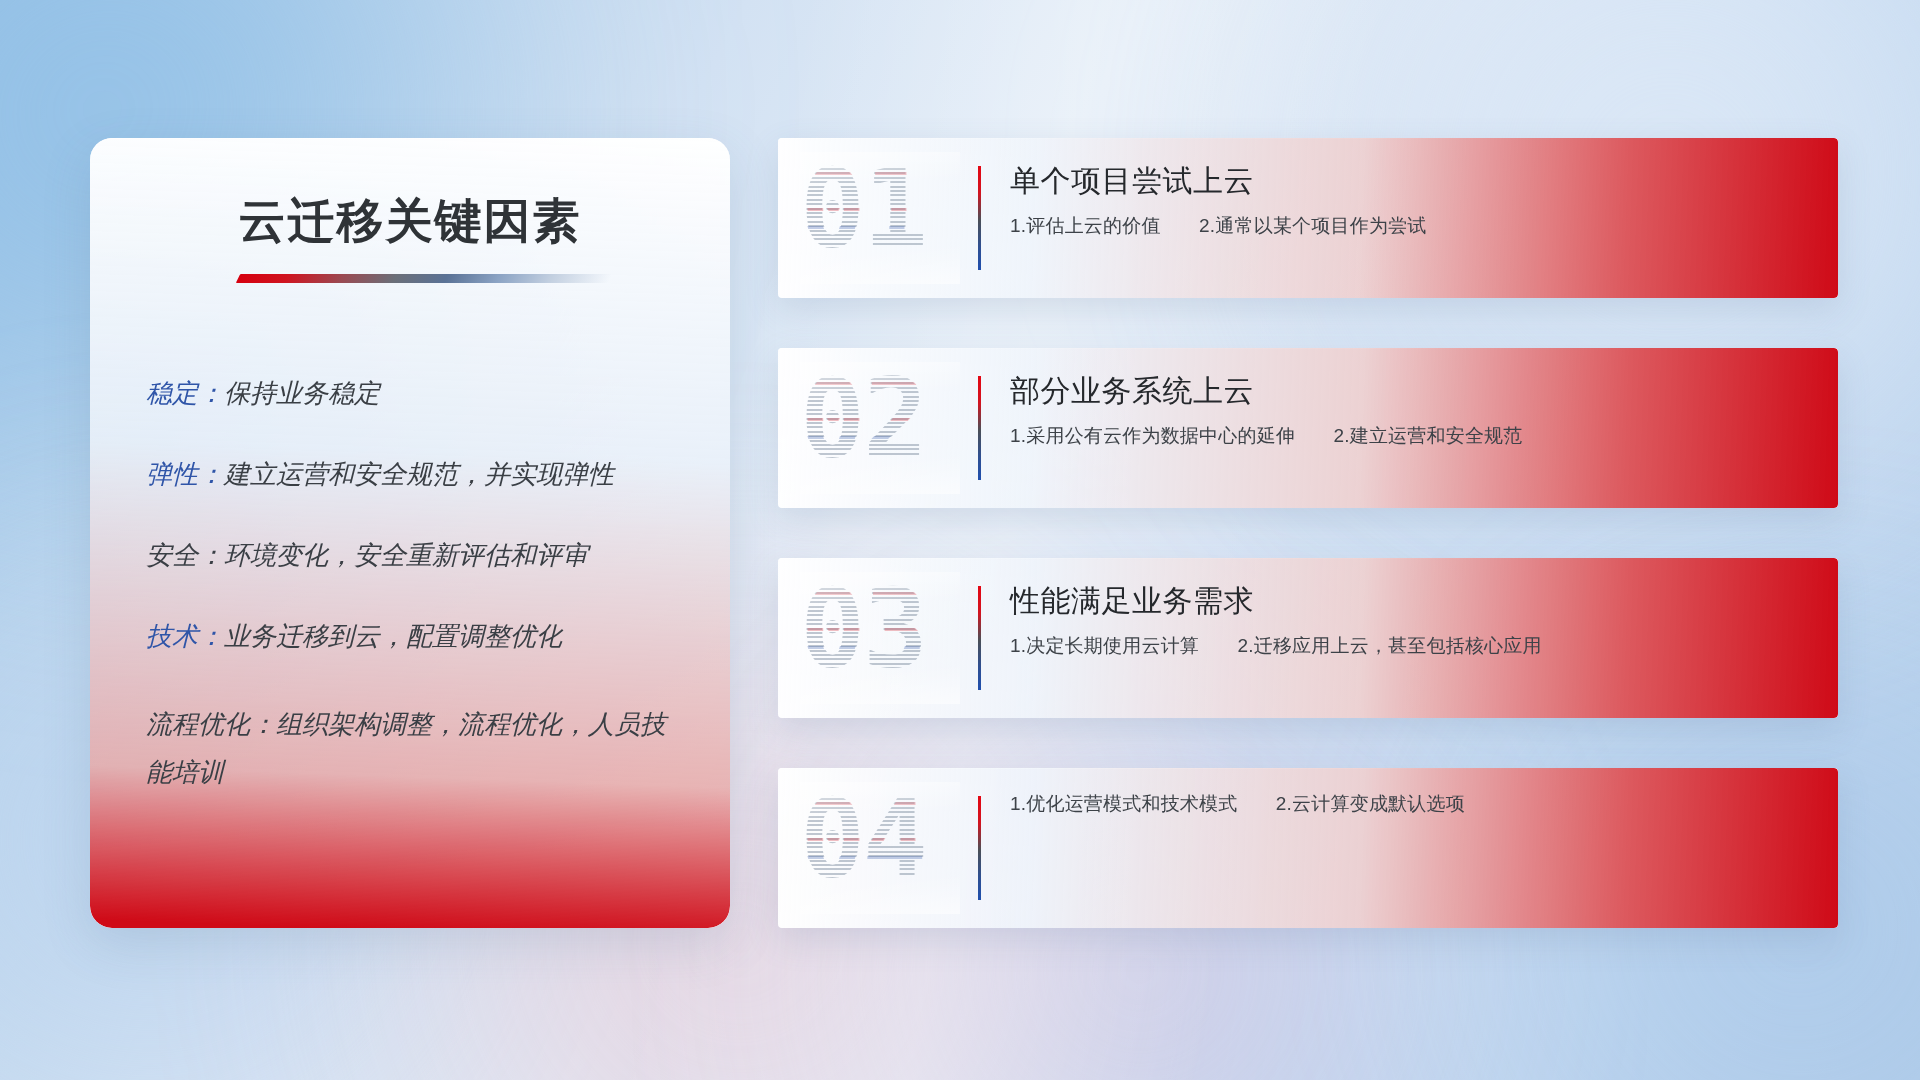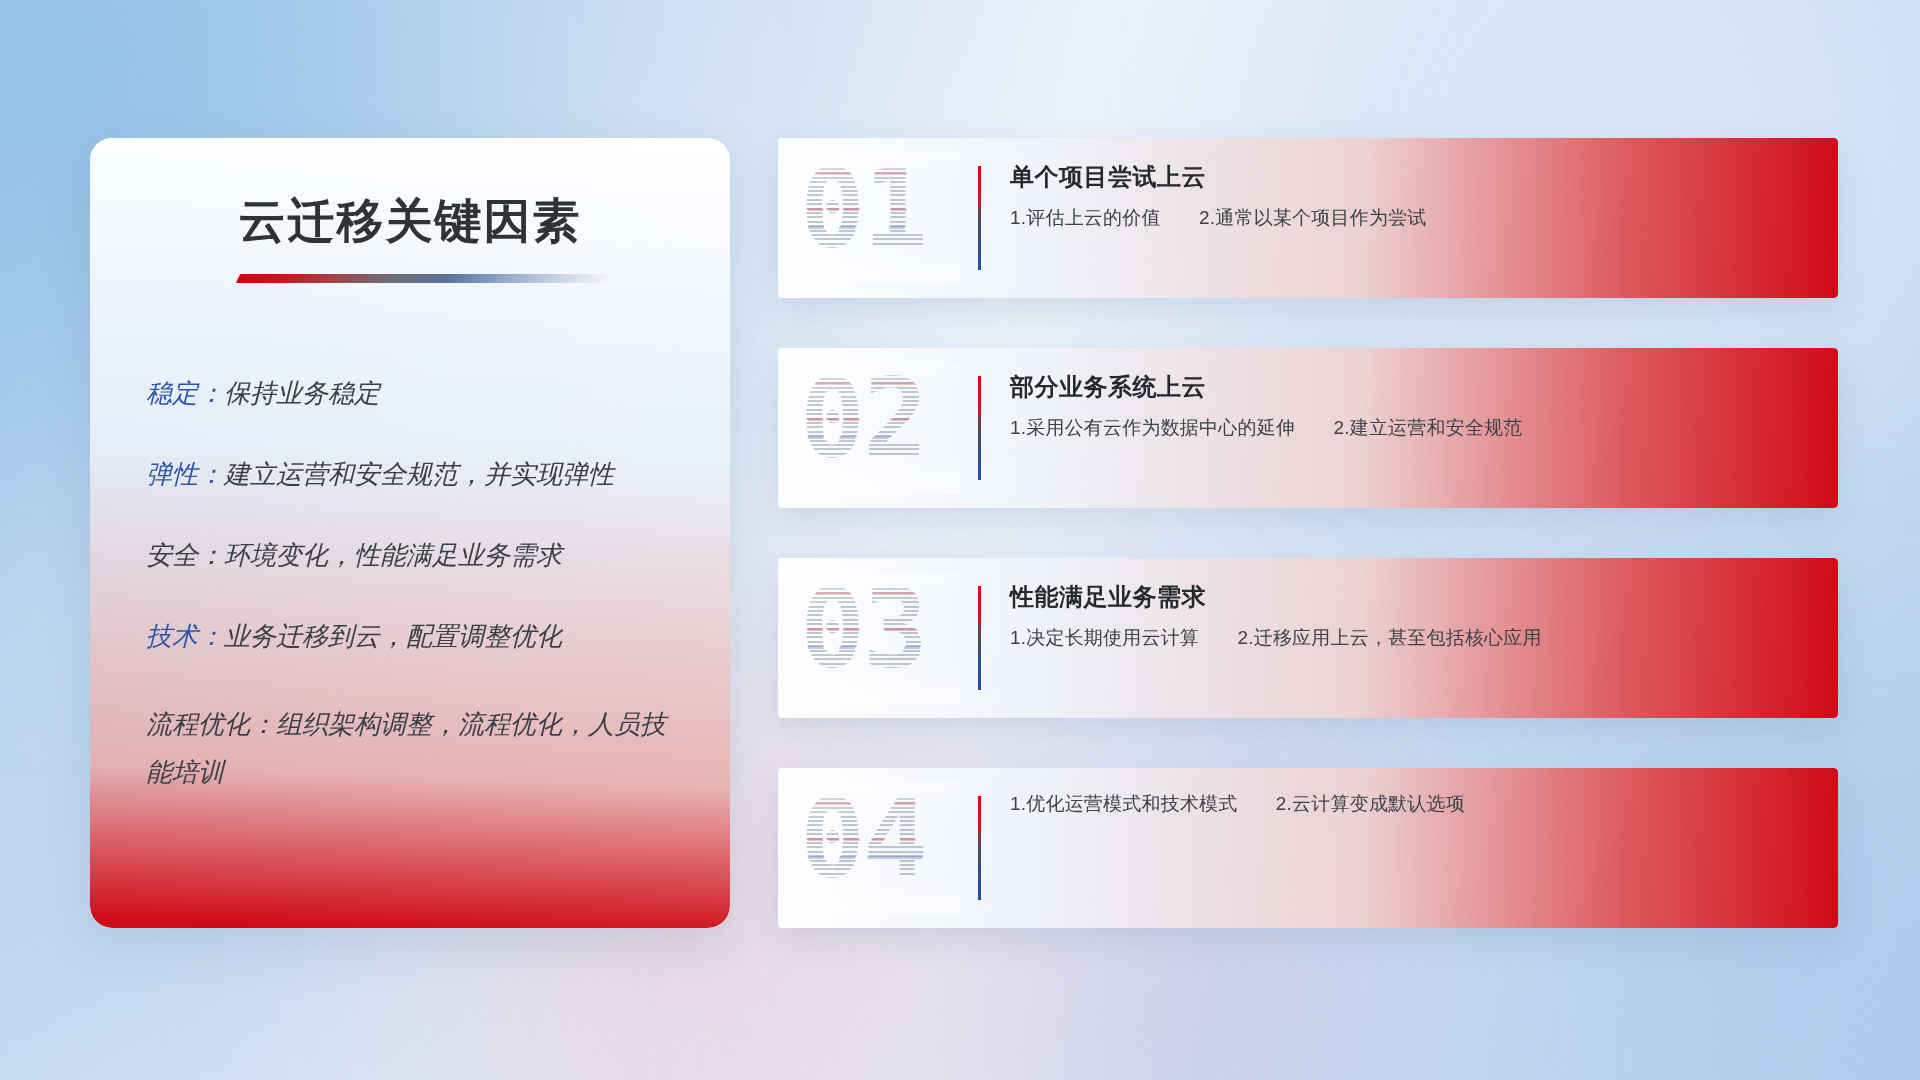--- a/index.html
+++ b/index.html
@@ -166,21 +166,21 @@
   .card-num .fade{
     position:absolute;inset:0;
     background:linear-gradient(175deg, rgba(255,255,255,.55) 0%, rgba(255,255,255,0) 28%, rgba(255,255,255,0) 72%, rgba(255,255,255,.55) 100%);
   }
   .card-bar{
     position:absolute;left:200px;top:28px;width:3px;height:104px;
     background:linear-gradient(180deg,#e30613 0%,#d31420 26%,#4a4f57 52%,#2e4f92 78%,#1f4fae 100%);
   }
   .card-body{position:absolute;left:232px;top:24px;right:30px;}
   .card-title{
-    font-size:24px;font-weight:bold;color:#25282c;letter-spacing:.5px;
+    font-size:30px;font-weight:normal;color:#25282c;letter-spacing:.5px;
     line-height:1.25;margin-bottom:14px;
   }
   .card-desc{
     font-size:19px;color:#3d4248;letter-spacing:.2px;line-height:1.3;
   }
 </style>
 </head>
 <body>
 
 <div class="bg">
@@ -205,21 +205,21 @@
 
       <div class="factor-row">
         <span class="factor-key blue">稳定：</span><span class="factor-val">保持业务稳定</span>
       </div>
 
       <div class="factor-row">
         <span class="factor-key blue">弹性：</span><span class="factor-val">建立运营和安全规范，并实现弹性</span>
       </div>
 
       <div class="factor-row">
-        <span class="factor-key dark">安全：</span><span class="factor-val">环境变化，性能满足业务需求</span>
+        <span class="factor-key dark">安全：</span><span class="factor-val">环境变化，安全重新评估和评审</span>
       </div>
 
       <div class="factor-row">
         <span class="factor-key blue">技术：</span><span class="factor-val">业务迁移到云，配置调整优化</span>
       </div>
 
       <div class="factor-row wrap">
         <span class="factor-key dark">流程优化：</span><span class="factor-val">组织架构调整，流程优化，人员技能培训</span>
       </div>
 

